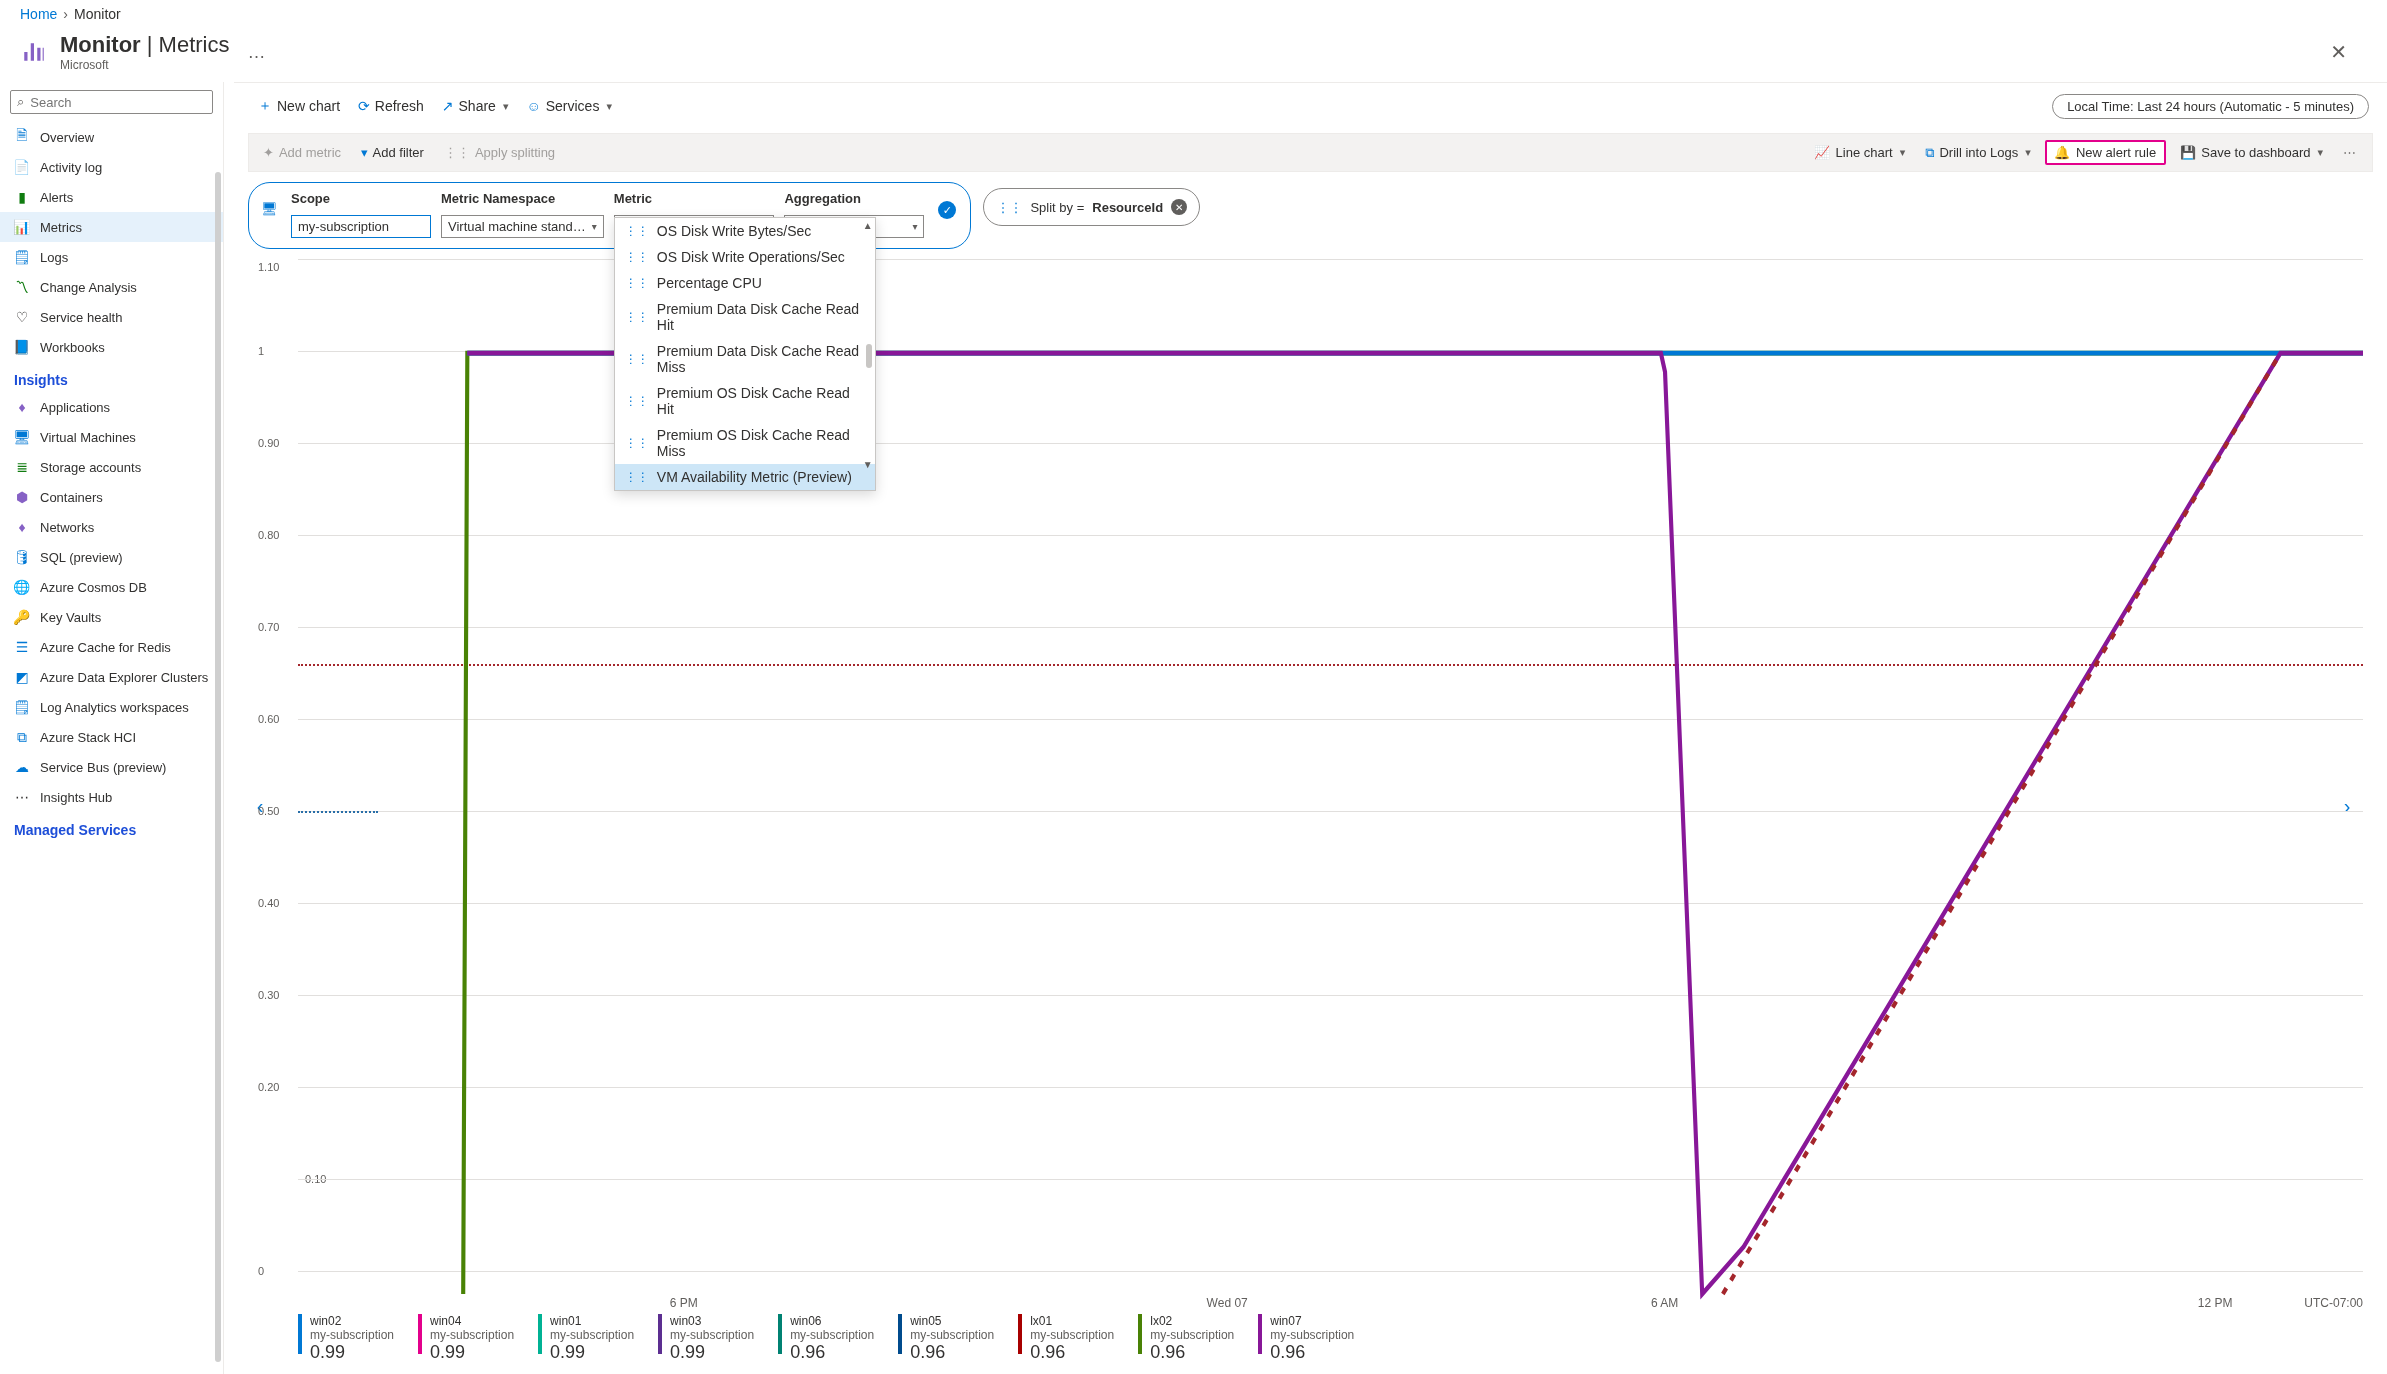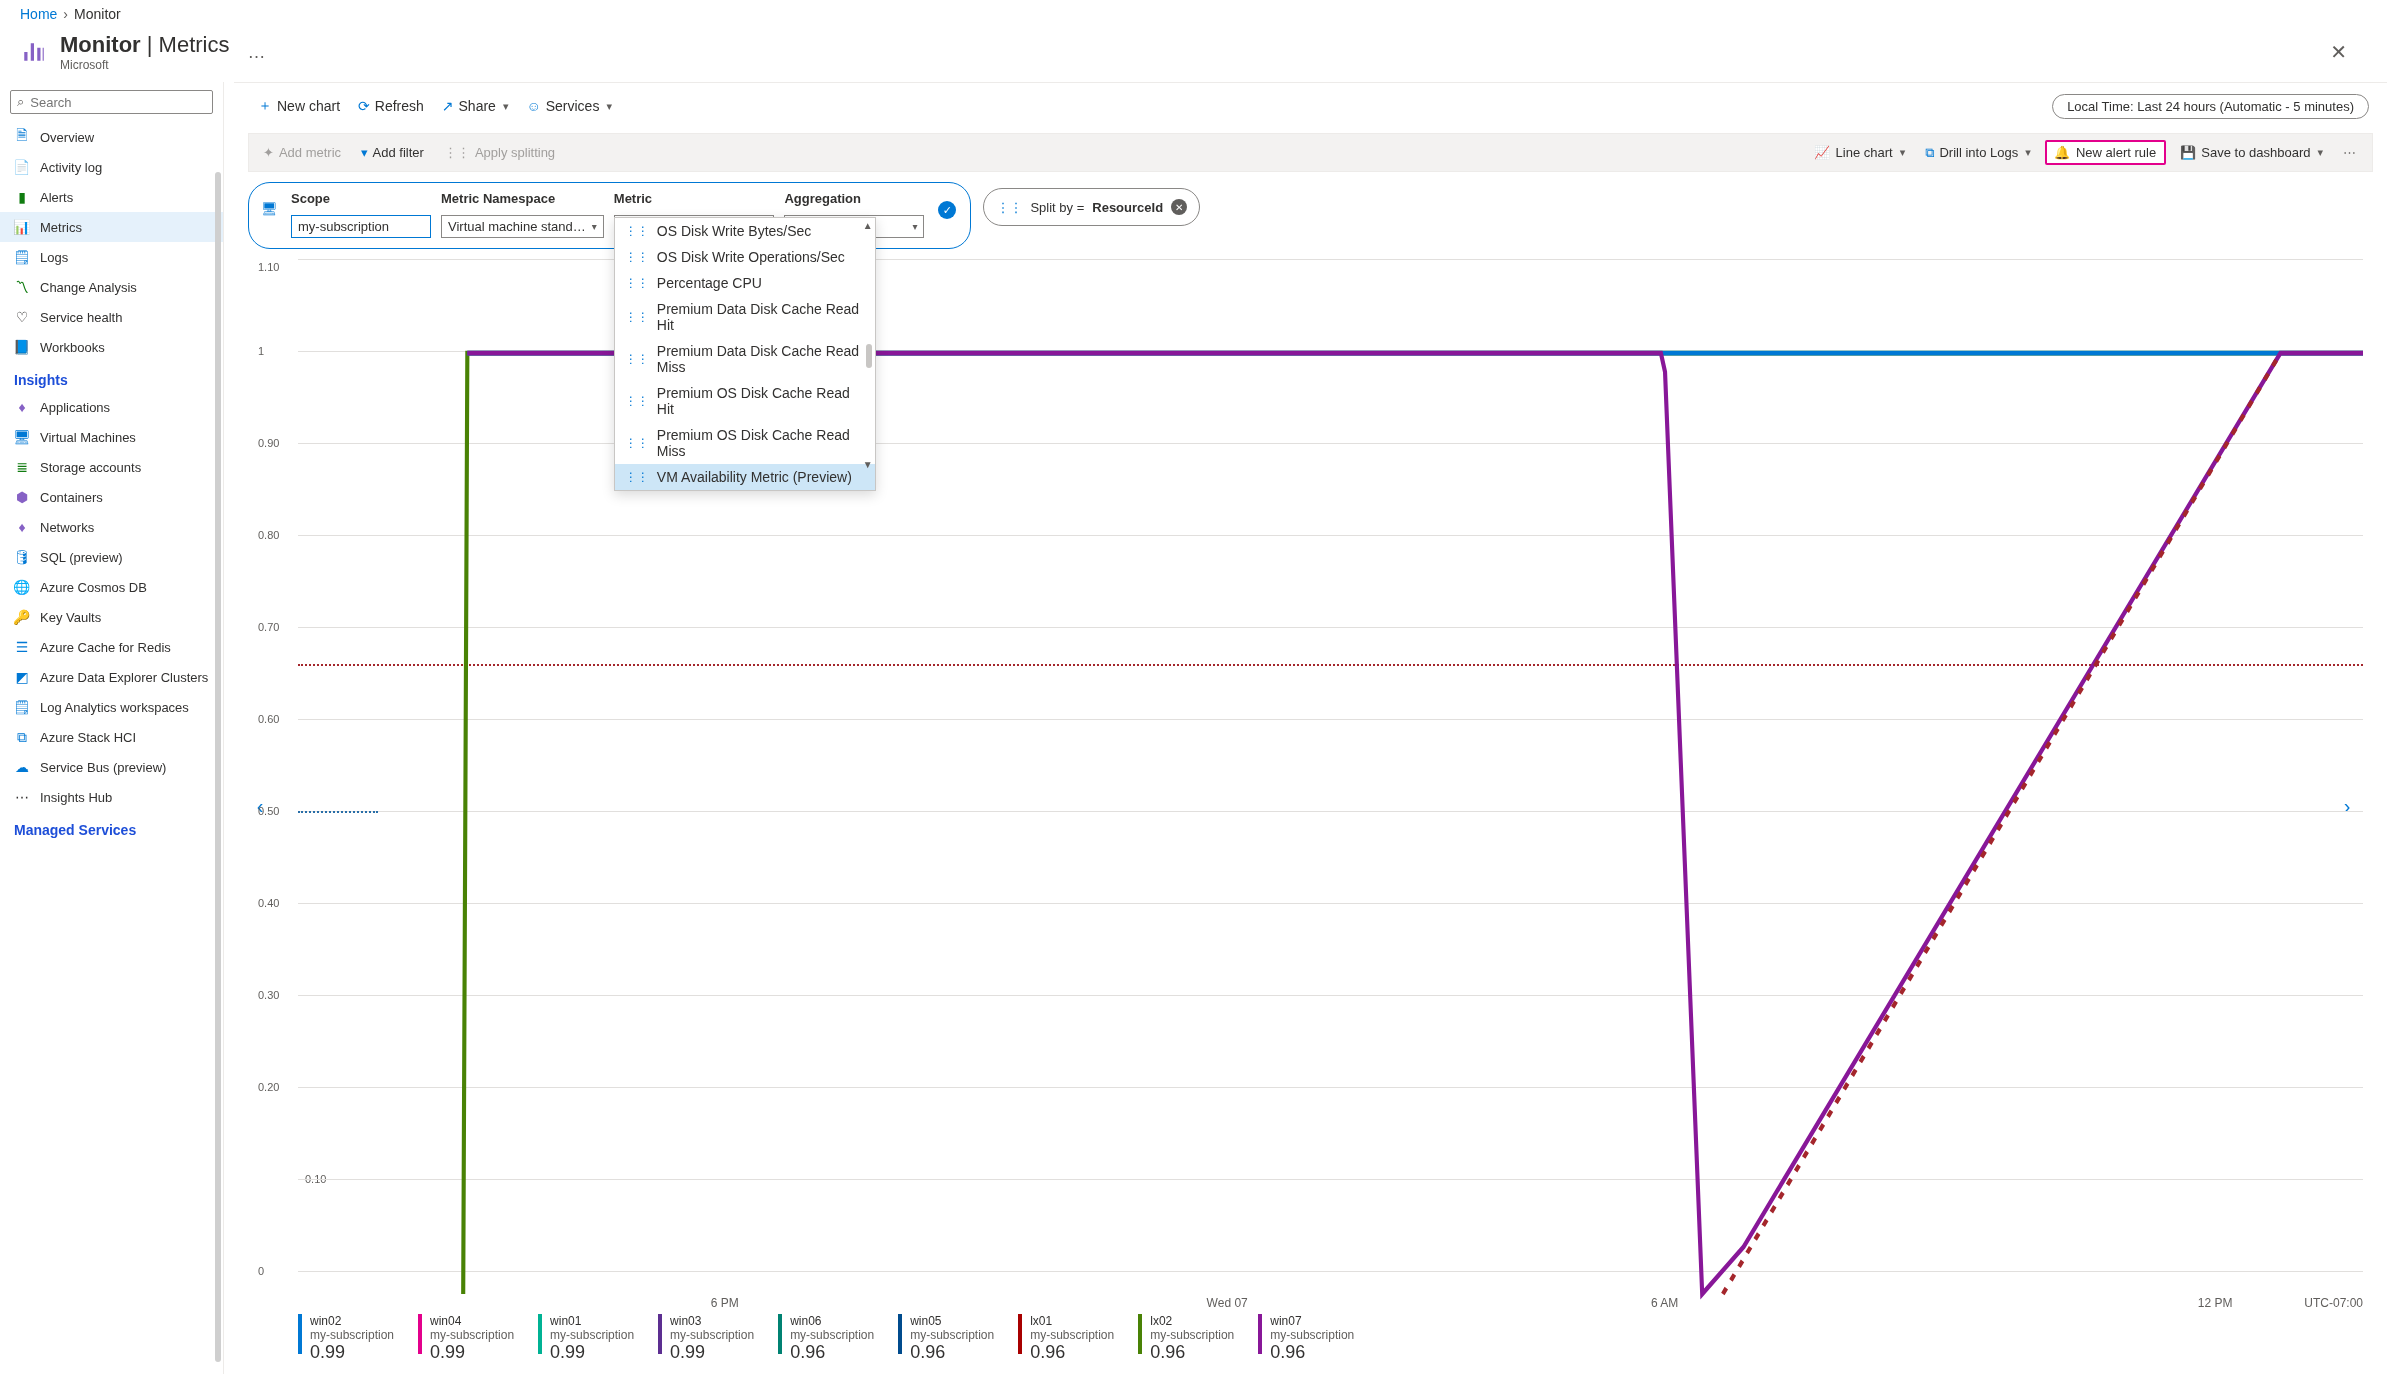--- a/index.html
+++ b/index.html
@@ -424,21 +424,21 @@
           </div>
         <div class="chart" id="chart-inner">
           <svg class="linesvg" id="linesvg" preserveAspectRatio="none" viewBox="0 0 1000 440">
               <path d="M 80 440 L 82 40.000000000000014 L 1000 40.000000000000014" stroke="#498205" fill="none" stroke-width="2"></path>
               <path d="M 82 40.000000000000014 L 1000 40.000000000000014" stroke="#0078d4" fill="none" stroke-width="2"></path>
               <path d="M 82 40.000000000000014 L 660 40.000000000000014 L 662 48.000000000000014 L 680 440 L 700 420 L 960 40.000000000000014 L 1000 40.000000000000014" stroke="#881798" fill="none" stroke-width="2"></path>
               <path d="M 690 440 L 960 40.000000000000014" stroke="#a4262c" fill="none" stroke-width="2" stroke-dasharray="3 4"></path>
             </svg>
         </div>
         <div id="xlabels">
-            <div class="xband" style="left: 421.7px; margin-left: 41px;">6 PM</div>
+            <div class="xband" style="left: 421.7px;">6 PM</div>
             <div class="xband" style="left: 958.6px;">Wed 07</div>
             <div class="xband" style="left: 1403px; text-align: right;">6 AM</div>
             <div class="xband" style="left: 1949.8px;">12 PM</div>
             <div class="xband" style="right: 10px; left: auto;">UTC-07:00</div>
           </div>
         <div class="legend" id="legend">
             <div class="legend-item">
               <div class="legend-bar" style="background:#0078d4"></div>
     <div class="legend-text">
       <span class="nm">win02</span>

